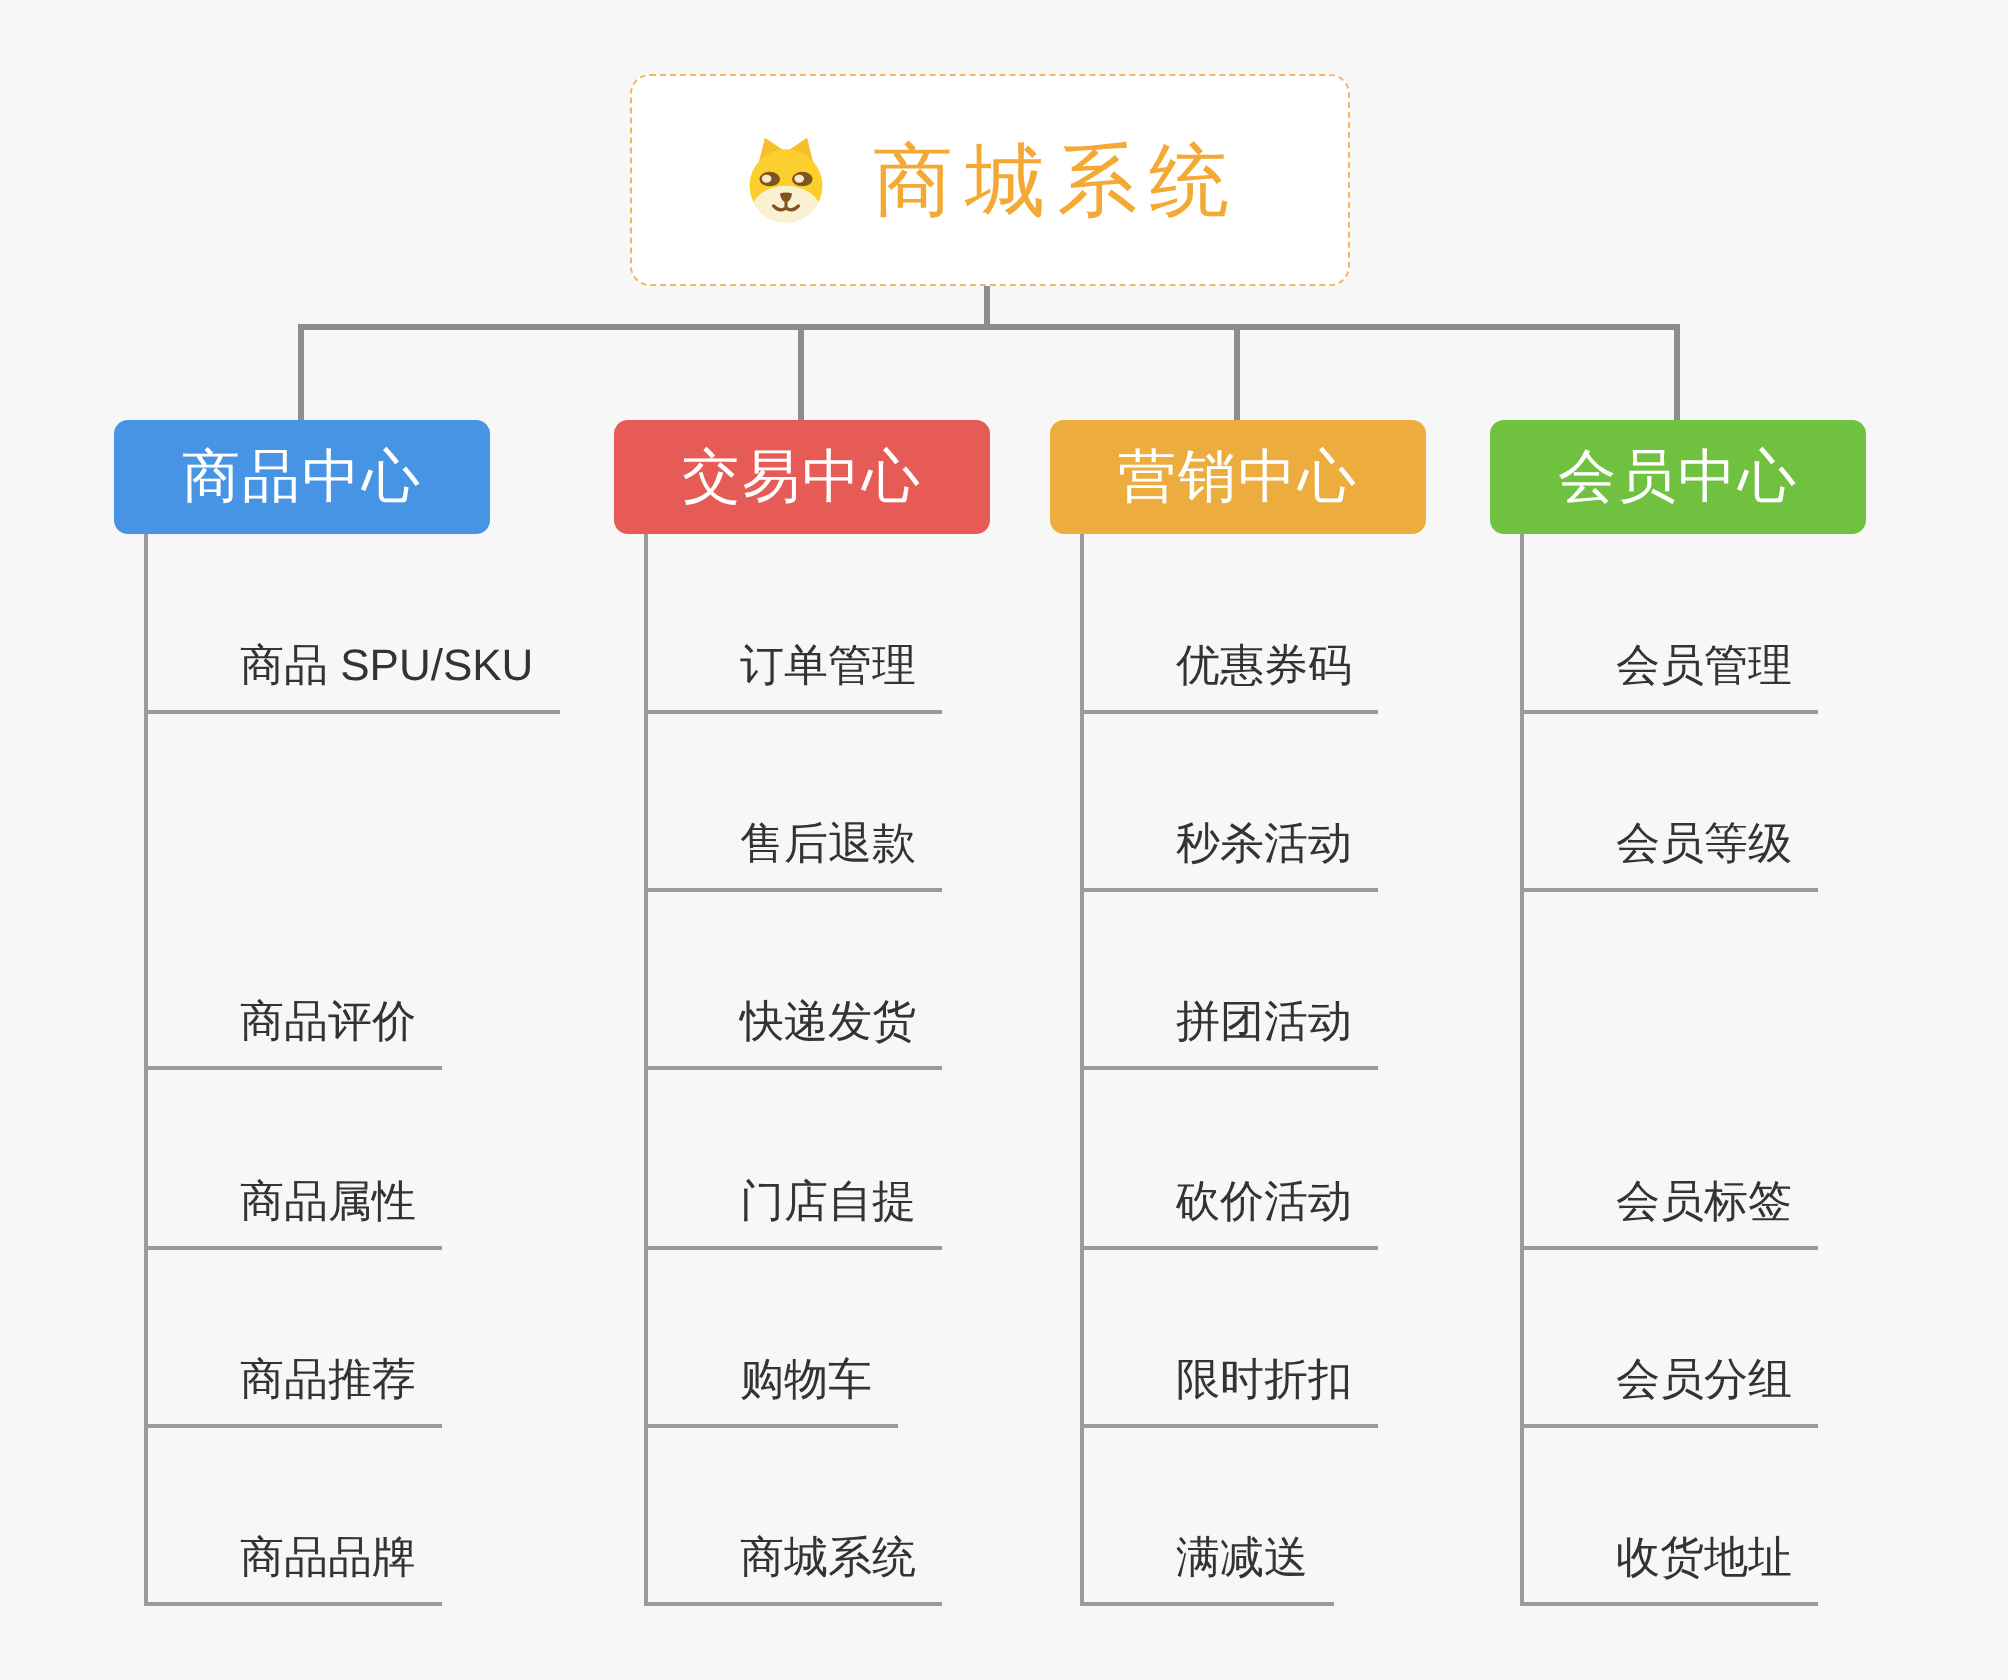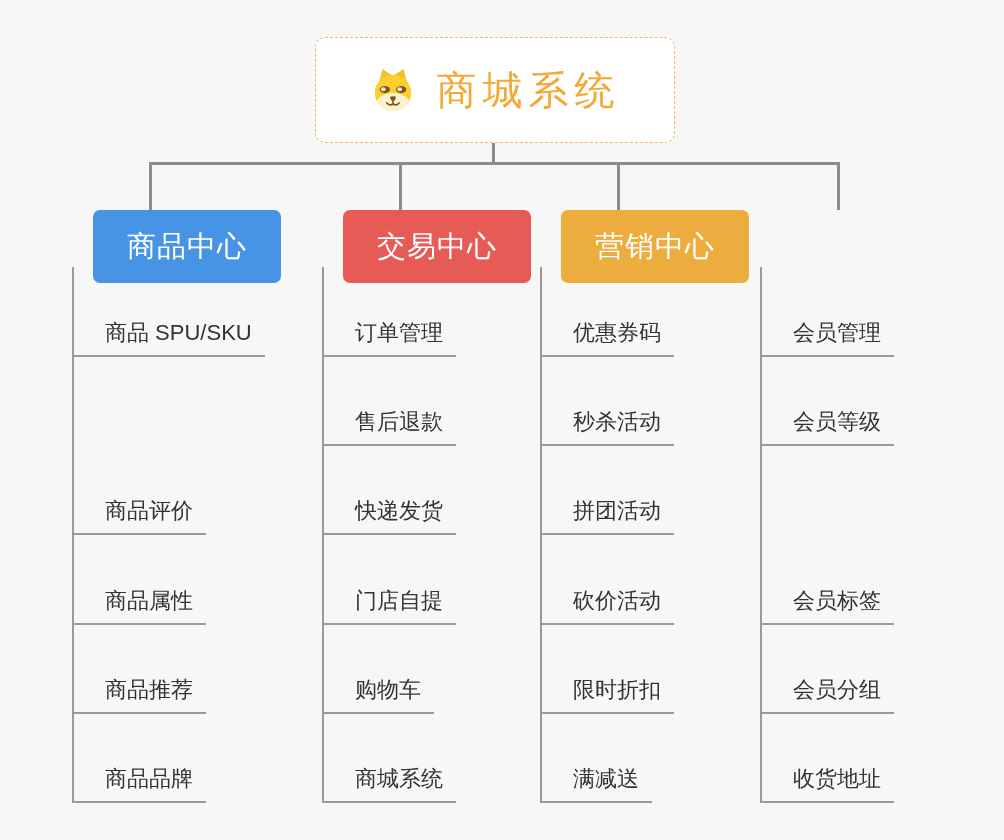--- a/index.html
+++ b/index.html
@@ -21,32 +21,31 @@
   }
   .root-title{
     font-size:40px;color:#f4a935;letter-spacing:6px;font-weight:500;
     text-indent:6px;white-space:nowrap;
   }
   .doge{width:46px;height:46px;flex:0 0 auto;}
   
   .branch{position:absolute;top:210px;width:260px;height:600px;}
   .b0{left:57px}.b1{left:307px}.b2{left:525px}.b3{left:745px}
   .branch-header{
-    position:absolute;left:0;top:0;width:188px;height:73px;border-radius:7px;
+    position:absolute;left:0;top:0;width:188px;height:57px;border-radius:7px;
     color:#ffffff;font-size:29px;letter-spacing:1px;
     display:flex;align-items:center;justify-content:center;white-space:nowrap;
     box-sizing:border-box;
-    margin-left:36px;
   }
   .spine{position:absolute;left:15px;top:57px;width:2px;height:535px;background:#9a9a9a;}
   .leaf{
     position:absolute;left:15px;height:34px;box-sizing:content-box;
     display:flex;align-items:flex-end;white-space:nowrap;
     border-bottom:2px solid #9a9a9a;
-    padding:0 13px 7px 33px;
+    padding:0 13px 7px 48px;
     font-size:22px;color:#333333;
   }
   .l0{top:104px}.l1{top:193px}.l2{top:282px}.l3{top:372px}.l4{top:461px}.l5{top:550px}
 </style>
 </head>
 <body>
 
 <div class="canvas">
 
   <div class="conn stem"></div>
@@ -138,20 +137,21 @@
       </div>
     <div class="leaf l4">
         <span>限时折扣</span>
       </div>
     <div class="leaf l5">
         <span>满减送</span>
       </div>
   </section>
 
   <section class="branch b3">
+    <div class="branch-header" style="background: rgb(112, 193, 63);">会员中心</div>
     <div class="spine"></div>
     <div class="leaf l0">
         <span>会员管理</span>
       </div>
     <div class="leaf l1">
         <span>会员等级</span>
       </div>
     <div class="leaf l3">
         <span>会员标签</span>
       </div>

